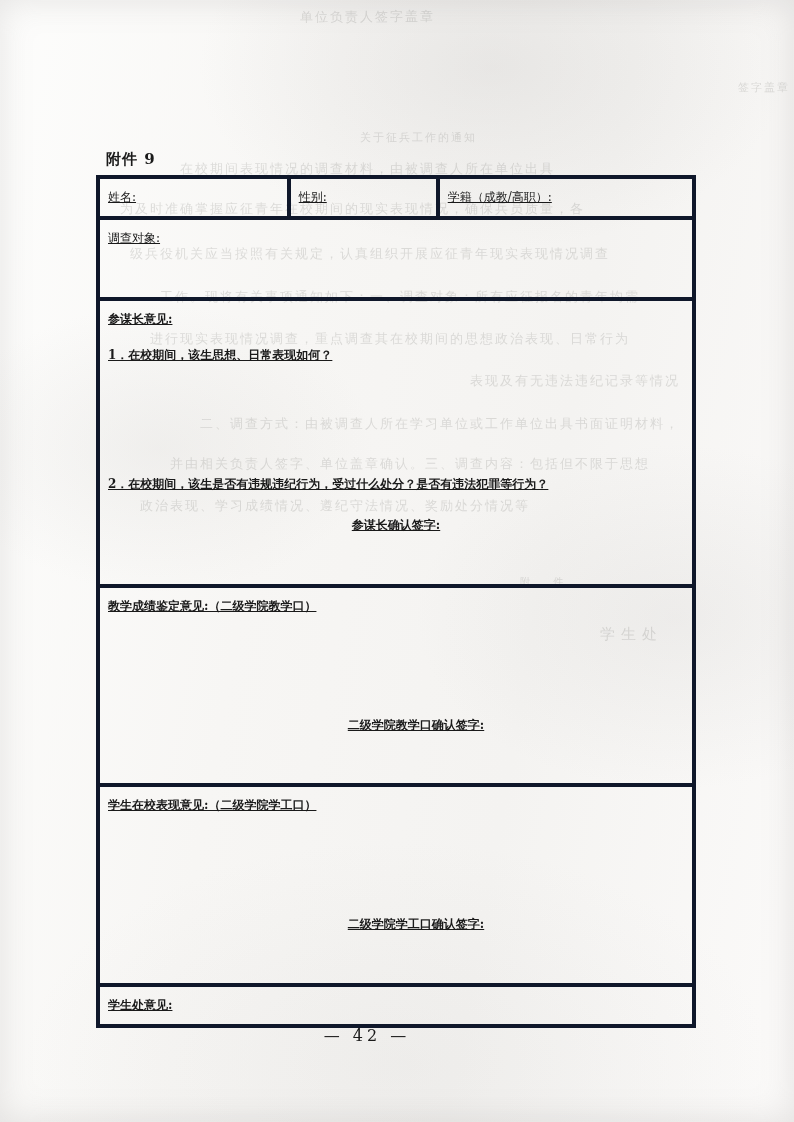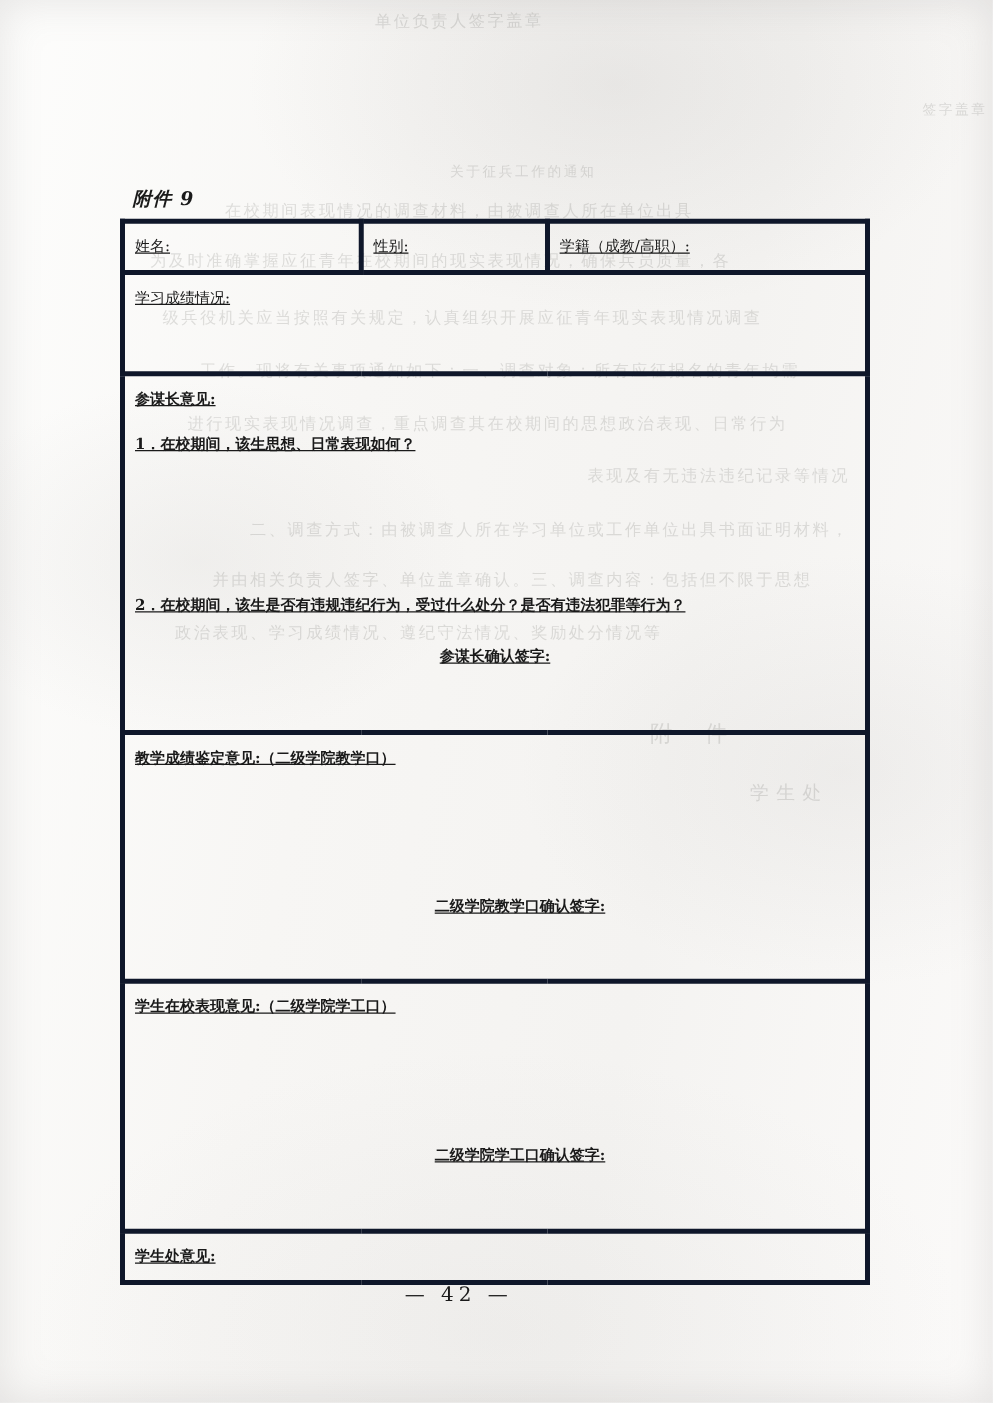--- a/index.html
+++ b/index.html
@@ -47,37 +47,36 @@
   .ghost.g2 { top: 130px; left: 360px; font-size: 11px; }
   .ghost.g3 { top: 160px; left: 180px; }
   .ghost.g4 { top: 200px; left: 120px; }
   .ghost.g5 { top: 245px; left: 130px; }
   .ghost.g6 { top: 288px; left: 160px; }
   .ghost.g7 { top: 330px; left: 150px; }
   .ghost.g8 { top: 372px; left: 470px; }
   .ghost.g9 { top: 415px; left: 200px; }
   .ghost.g10 { top: 455px; left: 170px; }
   .ghost.g11 { top: 497px; left: 140px; }
-  .ghost.g12 { top: 575px; left: 520px; font-size: 18px; letter-spacing: 10px;}
+  .ghost.g12 { top: 575px; left: 520px; font-size: 10px; letter-spacing: 10px;}
   .ghost.g13 { top: 625px; left: 600px; font-size: 15px; letter-spacing: 6px;}
   .ghost.g14 { top: 80px;  left: 690px; font-size: 11px; margin-left: 48px; }
 
   .doc {
     position: absolute;
     left: 96px;
     top: 150px;
     width: 600px;
   }
   .attach-no {
     font-size: 15px;
     font-weight: 700;
     letter-spacing: 1px;
     margin: 0 0 6px 10px;
     font-family: "DejaVu Serif", "Liberation Serif", serif;
-    font-style: italic;
   }
   .doc-title {
     text-align: center;
     font-size: 24px;
     font-weight: 700;
     letter-spacing: 1px;
     margin: 0 0 12px 0;
     white-space: nowrap;
   }
   .doc-title .blank {
@@ -159,21 +158,21 @@
       <col style="width:43%">
     </colgroup>
     <tbody>
       <tr class="row-h">
         <td class="cell-label">姓名:</td>
         <td class="cell-label">性别:</td>
         <td class="cell-label">学籍（成教/高职）:</td>
       </tr>
       <tr>
         <td colspan="3">
-          <div>学习成绩情况:</div>
+          <div>调查对象:</div>
           <div class="pad-sm"></div>
         </td>
       </tr>
       <tr>
         <td colspan="3">
           <div class="bold">参谋长意见:</div>
           <div class="q first">1．在校期间，该生思想、日常表现如何？</div>
           <div class="pad-big"></div>
           <div class="q">2．在校期间，该生是否有违规违纪行为，受过什么处分？是否有违法犯罪等行为？</div>
           <div class="sign-line">参谋长确认签字:</div>

